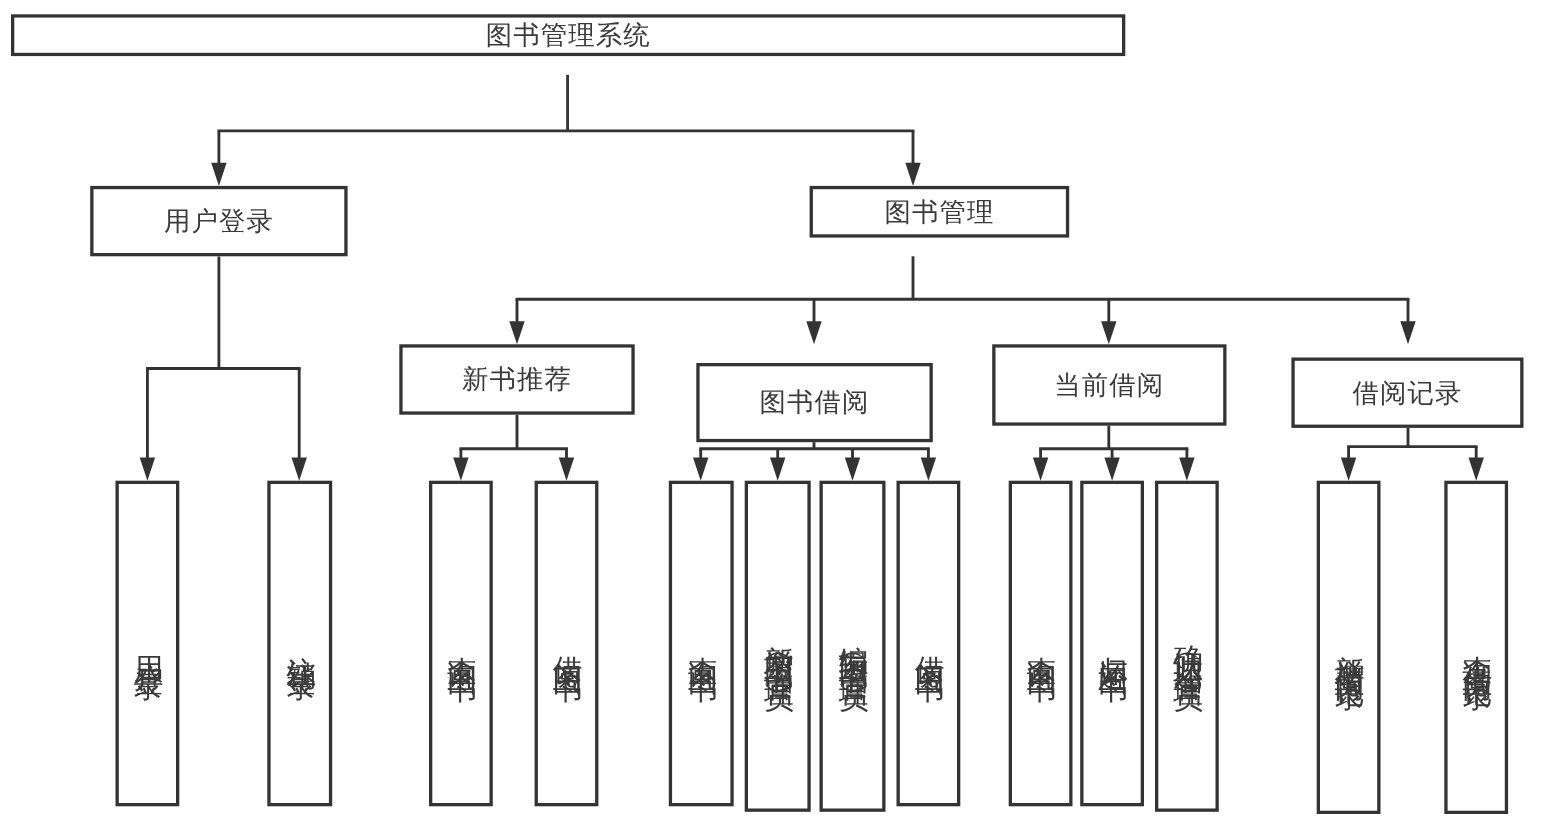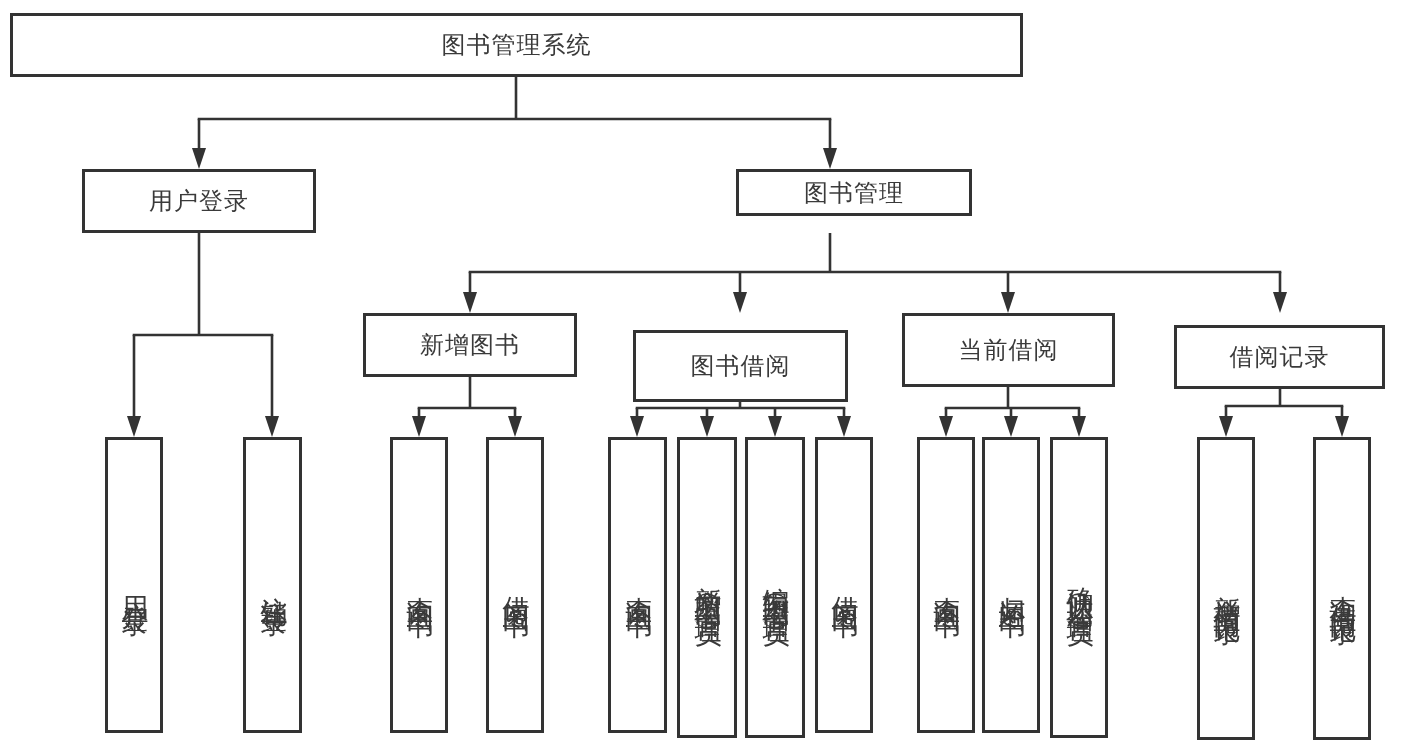--- a/index.html
+++ b/index.html
@@ -93,26 +93,26 @@
       <line x1="1079" y1="408" x2="1079" y2="427" stroke="#333333" stroke-width="2.6"></line>
       <polygon points="1072,416 1086,416 1079,437" fill="#333333"></polygon>
       <line x1="1280" y1="377" x2="1280" y2="406" stroke="#333333" stroke-width="2.6"></line>
       <line x1="1224.7" y1="406" x2="1343.3" y2="406" stroke="#333333" stroke-width="2.6"></line>
       <line x1="1226" y1="406" x2="1226" y2="427" stroke="#333333" stroke-width="2.6"></line>
       <polygon points="1219,416 1233,416 1226,437" fill="#333333"></polygon>
       <line x1="1342" y1="406" x2="1342" y2="427" stroke="#333333" stroke-width="2.6"></line>
       <polygon points="1335,416 1349,416 1342,437" fill="#333333"></polygon>
     </svg>
   <div id="nodes">
-      <div class="node h" style="left: 10px; top: 13px; width: 1013px; height: 64px;">图书管理系统</div>
+      <div class="node h" style="left: 10px; top: 13px; width: 1013px; height: 38px;">图书管理系统</div>
       <div class="node h" style="left: 82px; top: 169px; width: 234px; height: 64px;">用户登录</div>
       <div class="node v" style="left: 105px; top: 437px; width: 58px; height: 296px; line-height: 50px;">用户登录</div>
       <div class="node v" style="left: 243px; top: 437px; width: 59px; height: 296px; line-height: 51px;">注销登录</div>
       <div class="node h" style="left: 736px; top: 169px; width: 236px; height: 47px;">图书管理</div>
-      <div class="node h" style="left: 363px; top: 313px; width: 214px; height: 64px;">新增图书</div>
+      <div class="node h" style="left: 363px; top: 313px; width: 214px; height: 64px;">新书推荐</div>
       <div class="node v" style="left: 390px; top: 437px; width: 58px; height: 296px; line-height: 50px;">查询图书</div>
       <div class="node v" style="left: 486px; top: 437px; width: 58px; height: 296px; line-height: 50px;">借阅图书</div>
       <div class="node h" style="left: 633px; top: 313px; width: 215px; height: 72px; margin-top: 17px;">图书借阅</div>
       <div class="node v" style="left: 608px; top: 437px; width: 59px; height: 296px; line-height: 51px;">查询图书</div>
       <div class="node v" style="left: 677px; top: 437px; width: 60px; height: 301px; line-height: 52px;">新增图书（管理员）</div>
       <div class="node v" style="left: 745px; top: 437px; width: 60px; height: 301px; line-height: 52px;">编辑图书（管理员）</div>
       <div class="node v" style="left: 815px; top: 437px; width: 58px; height: 296px; line-height: 50px;">借阅图书</div>
       <div class="node h" style="left: 902px; top: 313px; width: 213px; height: 74px;">当前借阅</div>
       <div class="node v" style="left: 917px; top: 437px; width: 58px; height: 296px; line-height: 50px;">查询图书</div>
       <div class="node v" style="left: 982px; top: 437px; width: 58px; height: 296px; line-height: 50px;">归还图书</div>

